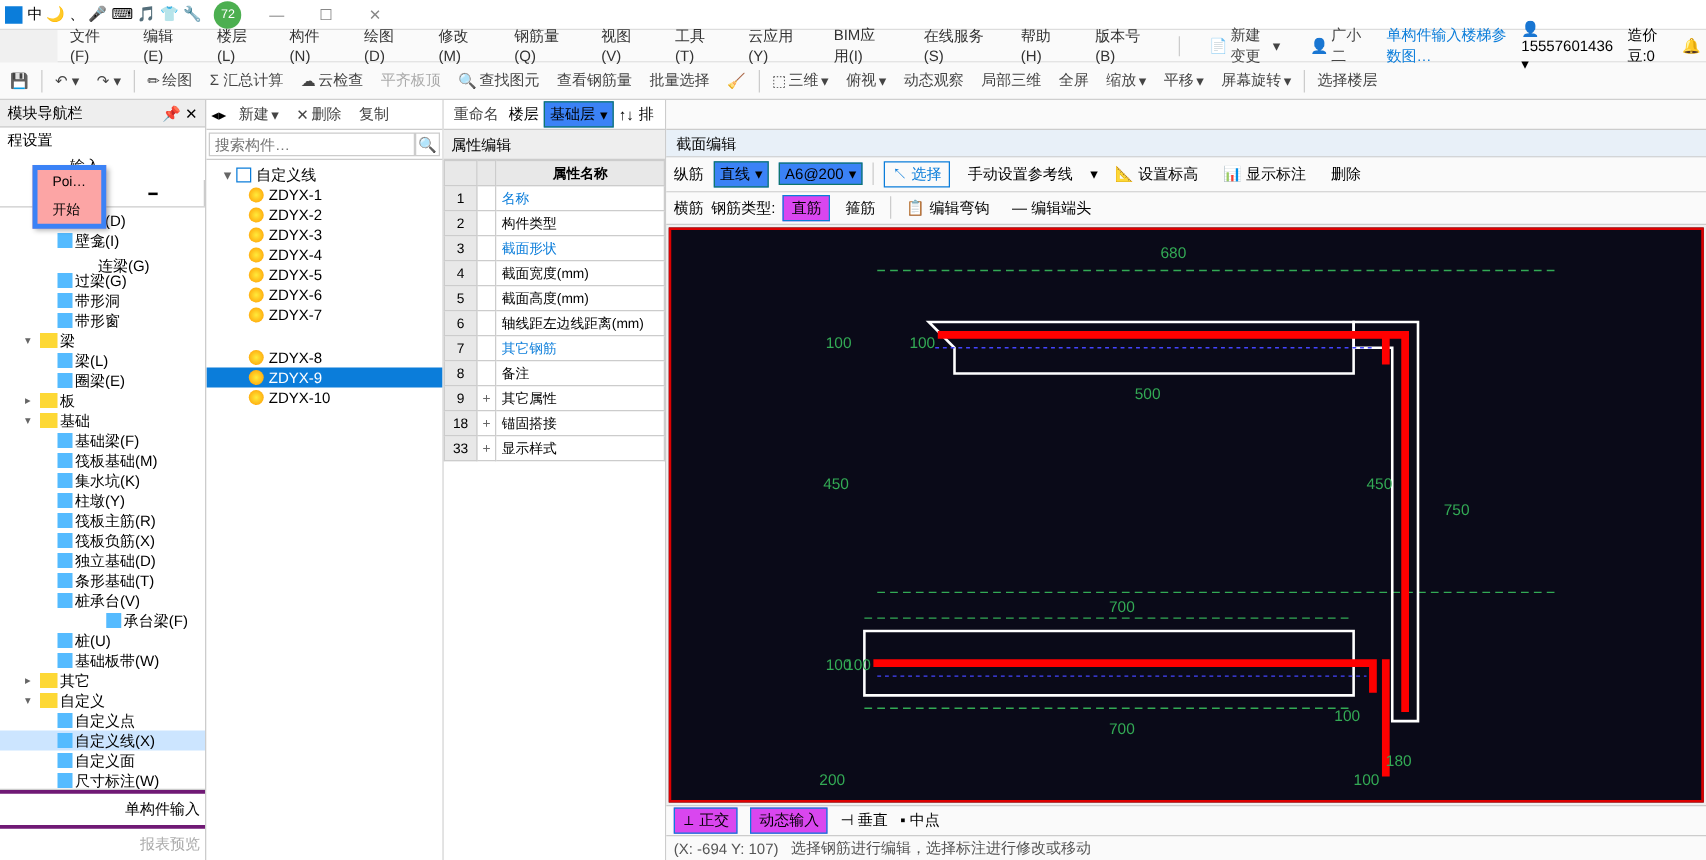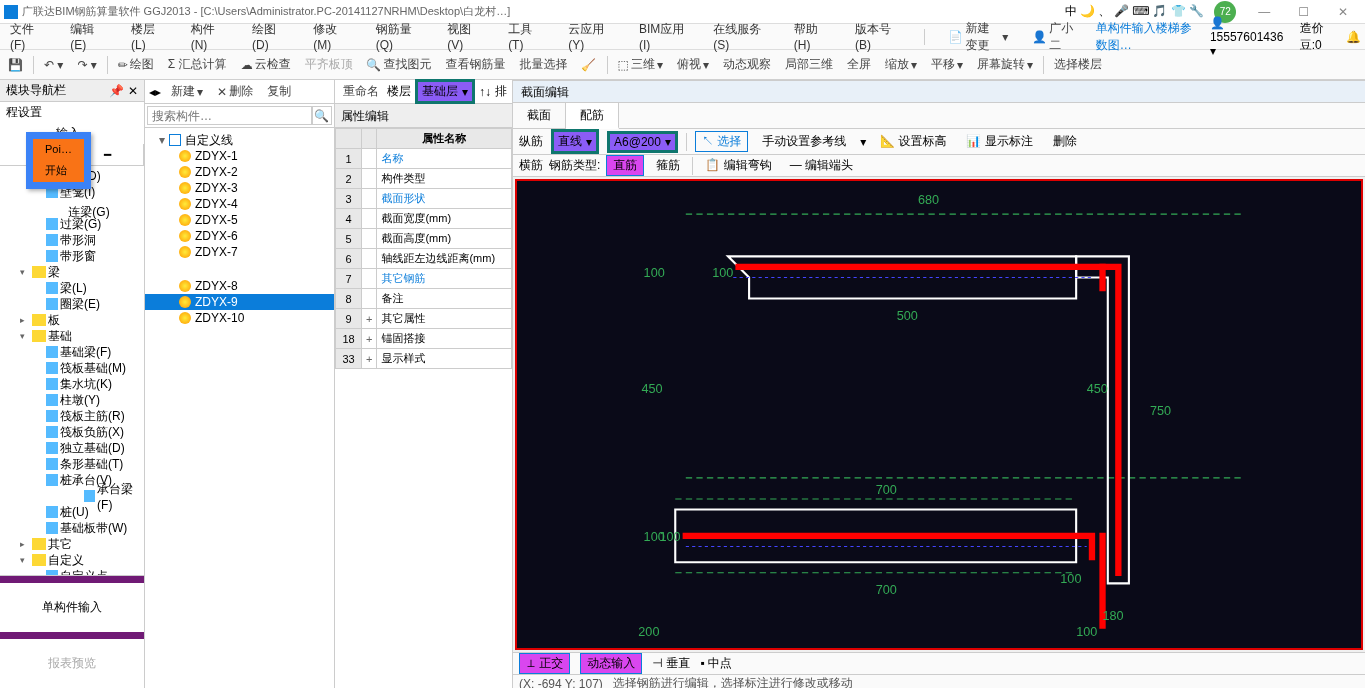--- a/index.html
+++ b/index.html
@@ -2,84 +2,83 @@
 <html><head>
 <meta charset="utf-8">
 <style>
 * { box-sizing: border-box; margin: 0; padding: 0; font-family: "Microsoft YaHei", Arial, sans-serif; font-size: 12px; }
 body { background: #f0f0f0; width: 1365px; height: 688px; overflow: hidden; }
 .titlebar { height: 24px; background: #fff; display: flex; align-items: center; padding: 0 4px; border-bottom: 1px solid #ddd; }
 .titlebar .icon-sq { width: 14px; height: 14px; background: #0b7dda; margin-right: 4px; }
 .titlebar .title { color: #666; font-size: 11px; flex: 1; }
 .bubble { width: 22px; height: 22px; border-radius: 50%; background: #4caf50; color: #fff; display: inline-flex; align-items: center; justify-content: center; font-size: 10px; margin: 0 10px; }
 .win-btns span { display: inline-block; width: 36px; text-align: center; color: #888; }
-.menubar { height: 26px; background: #fafafa; display: flex; align-items: center; padding: 0 4px; border-bottom: 1px solid #ddd; gap: 16px; }
+.menubar { height: 26px; background: #fafafa; display: flex; align-items: center; padding: 0 4px; border-bottom: 1px solid #ddd; gap: 16px; margin-left: 46px; }
 .menubar .menu-item { padding: 2px 6px; color: #333; cursor: pointer; }
 .menubar .sep { width: 1px; height: 16px; background: #ccc; margin: 0 4px; }
 .right-info { margin-left: auto; display: flex; align-items: center; gap: 10px; }
 .toolbar { height: 30px; background: #fafafa; display: flex; align-items: center; padding: 0 4px; border-bottom: 1px solid #cfcfcf; gap: 6px; }
 .tool-btn { display: inline-flex; align-items: center; gap: 2px; padding: 2px 4px; color: #444; cursor: pointer; }
 .tsep { width: 1px; height: 18px; background: #ccc; }
 .main { display: flex; height: calc(688px - 24px - 26px - 30px); }
-.left-panel { width: 145px; background: #fff; border-right: 1px solid #ccc; display: flex; flex-direction: column; position: relative; }
+.left-panel { width: 165px; background: #fff; border-right: 1px solid #ccc; display: flex; flex-direction: column; position: relative; }
 .nav-header { height: 22px; background: #eee; display: flex; align-items: center; padding: 0 6px; border-bottom: 1px solid #ccc; font-size: 11px; }
 .nav-header span:last-child { margin-left: auto; }
 .tabs-small { display: flex; height: 22px; border-bottom: 1px solid #ccc; }
 .tabs-small div { flex: 1; text-align: center; line-height: 22px; border-right: 1px solid #ccc; }
-.popup { position: absolute; top: 30px; left: 26px; background: #f97316; border: 7px solid #3b82f6; box-shadow: 2px 2px 4px rgba(0,0,0,0.3); z-index: 10; }
+.popup { position: absolute; top: 30px; left: 26px; background: #fca5a5; border: 4px solid #3b82f6; box-shadow: 2px 2px 4px rgba(0,0,0,0.3); z-index: 10; }
 .popup div { padding: 4px 12px; font-size: 11px; }
 .tree { flex: 1; overflow: auto; padding: 2px 0; }
 .tree-row { display: flex; align-items: center; height: 16px; padding-left: 6px; gap: 2px; }
 .tree-row .tog { width: 10px; color: #666; font-size: 9px; }
 .tree-row .fldr { width: 14px; height: 12px; background: #fdd835; }
 .tree-row .ico { width: 14px; height: 14px; display: inline-block; }
 .tree-row.sel { background: #cce5ff; }
 .bottom-btns { border-top: 1px solid #ccc; }
-.bottom-btns div { text-align: center; padding: 16px; border-top: 7px solid #701a75; }
+.bottom-btns div { text-align: right; padding: 4px; border-top: 3px solid #701a75; }
 .mid-panel { width: 190px; background: #fff; border-right: 1px solid #ccc; display: flex; flex-direction: column; }
 .mid-toolbar { height: 24px; display: flex; align-items: center; gap: 6px; padding: 0 4px; border-bottom: 1px solid #ccc; }
 .mid-search { height: 24px; display: flex; padding: 2px; border-bottom: 1px solid #ccc; }
 .mid-search input { flex: 1; border: 1px solid #ccc; padding: 0 4px; }
 .mid-search .sbtn { width: 24px; border: 1px solid #ccc; text-align: center; line-height: 18px; }
 .comp-tree { flex: 1; overflow: auto; padding: 4px 0; }
 .comp-row { display: flex; align-items: center; height: 16px; padding-left: 14px; gap: 4px; }
 .comp-row .sun { width: 12px; height: 12px; border-radius: 50%; background: radial-gradient(#ffeb3b, #ff9800); }
 .comp-row.sel { background: #0b7dda; color: #fff; }
 .prop-panel { width: 178px; background: #fff; border-right: 1px solid #ccc; display: flex; flex-direction: column; }
 .prop-header { height: 24px; background: #eee; padding: 0 6px; line-height: 24px; border-bottom: 1px solid #ccc; }
 .prop-table { flex: 1; }
 .prop-table table { width: 100%; border-collapse: collapse; }
 .prop-table th, .prop-table td { border: 1px solid #ccc; padding: 2px 4px; height: 18px; font-size: 11px; }
 .prop-table th { background: #e8e8e8; text-align: center; }
 .prop-table td.rownum { background: #e8e8e8; text-align: center; width: 26px; }
 .prop-table td.exp { width: 14px; text-align: center; color: #666; }
 .blue { color: #0b7dda; }
 .canvas-panel { flex: 1; display: flex; flex-direction: column; }
 .canvas-top-toolbar { height: 24px; display: flex; align-items: center; gap: 3px; padding: 0 4px; border-bottom: 1px solid #ccc; background: #fafafa; font-size: 11px; }
-.sel-box { border: 3px solid #0f766e; padding: 1px 4px; background: #8b5cf6; display: inline-flex; align-items: center; gap: 4px; }
+.sel-box { border: 1px solid #0f766e; padding: 1px 4px; background: #3b82f6; display: inline-flex; align-items: center; gap: 4px; }
 .section-header { height: 22px; background: #e8f0f8; padding: 0 8px; line-height: 22px; border-bottom: 1px solid #ccc; }
 .section-tabs { height: 26px; display: flex; border-bottom: 1px solid #ccc; background: #fafafa; }
 .section-tabs div { padding: 4px 14px; border-right: 1px solid #ccc; }
 .section-tabs div.active { background: #fff; border-bottom: 2px solid #fff; margin-bottom: -1px; }
 .sub-toolbar { height: 28px; display: flex; align-items: center; gap: 8px; padding: 0 6px; border-bottom: 1px solid #ccc; background: #fafafa; }
 .sub-toolbar2 { height: 26px; display: flex; align-items: center; gap: 6px; padding: 0 6px; border-bottom: 1px solid #ccc; background: #fafafa; }
 .btn-outline { border: 1px solid #0b7dda; padding: 1px 6px; color: #0b7dda; }
 .btn-flat { padding: 1px 6px; }
 .drawing { flex: 1; background: #0a0a18; border: 2px solid #d00; position: relative; margin: 2px; }
 .drawing svg { width: 100%; height: 100%; }
 .status-bar { height: 24px; display: flex; align-items: center; gap: 10px; padding: 0 6px; border-top: 1px solid #ccc; background: #fafafa; }
 .status-bar2 { height: 20px; display: flex; align-items: center; gap: 10px; padding: 0 6px; border-top: 1px solid #ccc; background: #fafafa; color: #555; font-size: 11px; }
 .toggle-on { background: #d946ef; border: 1px solid #0b7dda; padding: 1px 6px; }
 </style>
 </head>
 <body>
 
 <div class="titlebar">
   <span class="icon-sq"></span>
-  <span class="title">广联达BIM钢筋算量软件 GGJ2013 - [C:\Users\Administrator.PC-20141127NRHM\Desktop\白龙村…]</span>
   <span class="ext-icons">中 🌙 、 🎤 ⌨ 🎵 👕 🔧</span>
   <span class="bubble">72</span>
   <span class="win-btns">
     <span>—</span>
     <span>☐</span>
     <span>✕</span>
   </span>
 </div>
 
 <div class="menubar">
@@ -455,24 +454,20 @@
               <td>显示样式</td>
             </tr>
           </tbody>
       </table>
     </div>
   </div>
 
   <div class="canvas-panel">
     <div class="canvas-top-toolbar" style="overflow:hidden"></div>
     <div class="section-header">截面编辑</div>
-    <div class="section-tabs">
-      <div>截面</div>
-      <div class="active">配筋</div>
-    </div>
     <div class="sub-toolbar">
       <span>纵筋</span>
       <span class="sel-box"><span>直线</span> ▾</span>
       <span class="sel-box"><span>A6@200</span> ▾</span>
       <span class="tsep"></span>
       <span class="btn-outline">↖ <span>选择</span></span>
       <span class="btn-flat">手动设置参考线</span> ▾
       <span class="btn-flat">📐 <span>设置标高</span></span>
       <span class="btn-flat">📊 <span>显示标注</span></span>
       <span class="btn-flat">删除</span>

